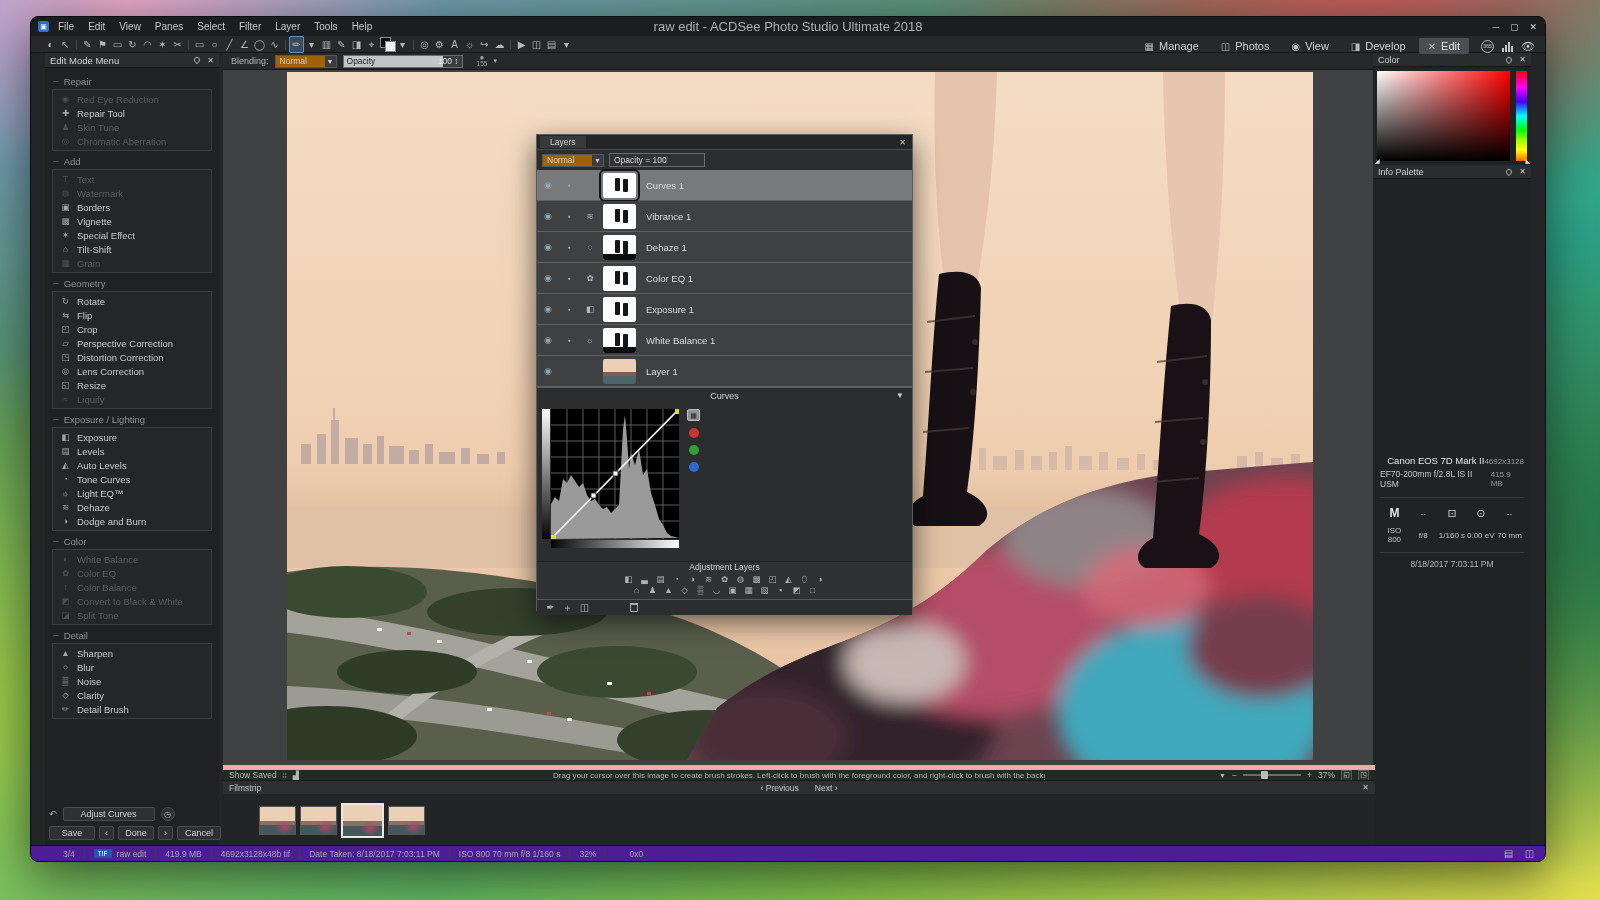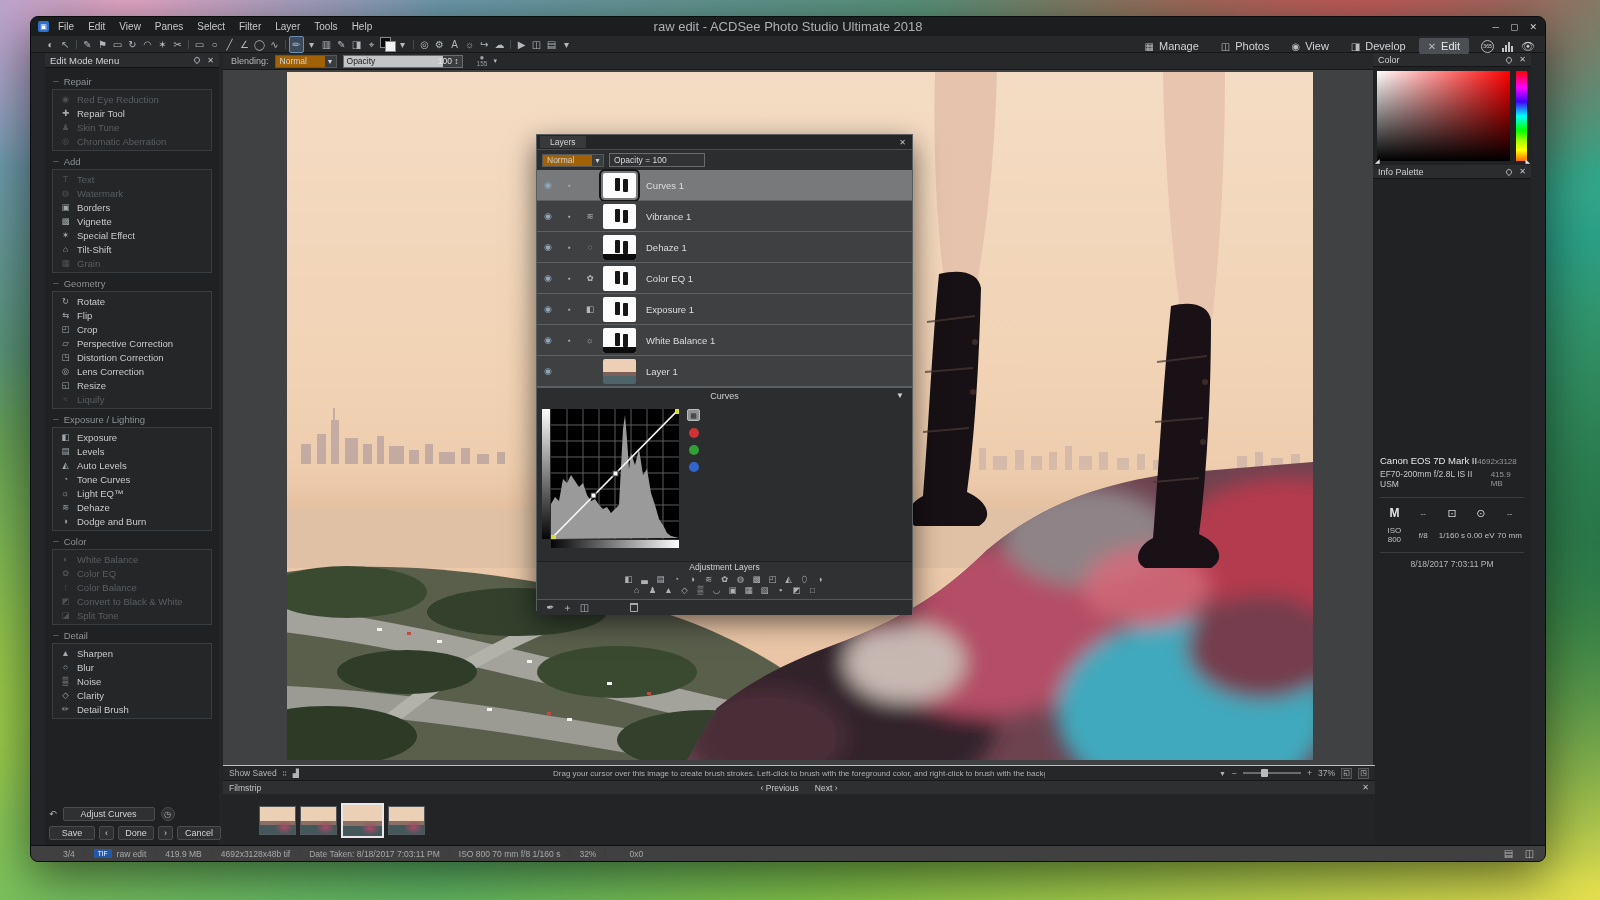--- a/index.html
+++ b/index.html
@@ -129,53 +129,53 @@
   .rp-head{height:14px;background:#2a2c2e;display:flex;align-items:center;padding:0 5px;border-bottom:1px solid #141516;}
   .rp-head .t{font-size:9px;color:#cfd1d3;flex:1;}
   .colorpick{position:relative;height:98px;padding:4px;}
   .svsq{position:absolute;left:4px;top:4px;width:133px;height:90px;
     background:linear-gradient(to top,#000,rgba(0,0,0,0)),linear-gradient(to right,#fff,#f00);}
   .huestrip{position:absolute;right:4px;top:4px;width:11px;height:90px;
     background:linear-gradient(to bottom,#ff0000,#ff00ff 18%,#4400ff 34%,#00ffff 50%,#00ff00 66%,#aaff00 78%,#ffff00 88%,#ff6a00 100%);}
   .tri-l{position:absolute;left:2px;bottom:1px;color:#e2e4e6;font-size:6px;}
   .tri-r{position:absolute;right:1px;bottom:1px;color:#e2e4e6;font-size:6px;}
   .caminfo{margin-top:276px;padding:0 7px;color:#c6c8ca;}
-  .cam-line{display:flex;justify-content:flex-start;align-items:baseline;margin-bottom:3px;}
+  .cam-line{display:flex;justify-content:flex-end;align-items:baseline;margin-bottom:3px;}
   .cam-name{font-size:9.5px;color:#e6e8ea;}
   .cam-dim{font-size:8px;color:#96989a;}
   .lens-name{font-size:8.5px;color:#c6c8ca;}
   .exif{display:grid;grid-template-columns:repeat(5,1fr);row-gap:6px;margin-top:8px;text-align:center;align-items:center;}
   .exif .big{font-size:12px;color:#e2e4e6;font-weight:bold;}
   .exif .mic{font-size:11px;color:#d2d4d6;}
   .exif .val{font-size:8px;color:#c0c2c4;line-height:9px;}
   .rp-div{border-top:1px solid #3a3d40;margin:8px 0 6px;}
   .cam-date{text-align:center;font-size:8.5px;color:#b6b8ba;}
 
   
   .canvas-bar{position:absolute;left:192px;top:748px;width:1152px;height:15px;background:#252729;display:flex;align-items:center;
-    border-top:1px solid #fca5a5;font-size:8.5px;color:#b3b5b7;padding:0 6px;}
+    border-top:5px solid #fca5a5;font-size:8.5px;color:#b3b5b7;padding:0 6px;}
   .cb-left{display:flex;align-items:center;gap:6px;}
   .cb-hint{position:absolute;left:330px;right:330px;text-align:center;font-size:8px;color:#aeb0b2;
     white-space:nowrap;overflow:hidden;}
   .cb-right{margin-left:auto;display:flex;align-items:center;gap:6px;}
   .ztrack{width:58px;height:2px;background:#6a6d70;position:relative;}
   .zhandle{position:absolute;left:18px;top:-3px;width:7px;height:8px;background:#b9bbbd;border-radius:1px;}
   .zbtn{width:11px;height:11px;border:1px solid #55585b;background:#303234;color:#c3c5c7;font-size:7px;
     display:flex;align-items:center;justify-content:center;}
 
   .fstrip-bar{position:absolute;left:192px;top:763px;width:1152px;height:14px;background:#2d2f31;display:flex;align-items:center;
     padding:0 6px;font-size:8.5px;color:#c3c5c7;border-top:1px solid #17181a;}
   .fs-center{position:absolute;left:0;right:0;display:flex;justify-content:center;gap:16px;font-size:8.5px;color:#c9cbcd;}
   .fstrip{position:absolute;left:192px;top:777px;width:1152px;height:53px;background:#222426;display:flex;align-items:center;padding-left:36px;}
   .thumb{width:37px;height:29px;border:1px solid #55585b;margin-right:4px;flex:none;
     background:radial-gradient(14px 10px at 70% 75%,#a84a66 0%,rgba(168,74,102,0) 70%),
       linear-gradient(to bottom,#ecd0b6 0 52%,#8a6f64 52% 68%,#44585c 68% 100%);}
   .thumb.sel{width:43px;height:35px;border:2px solid #e8e8e8;}
 
-  .statusbar{position:absolute;left:0;right:0;bottom:0;height:16px;background:#404040;border-top:1px solid #0e0f10;
+  .statusbar{position:absolute;left:0;right:0;bottom:0;height:16px;background:#4c1d95;border-top:1px solid #0e0f10;
     display:flex;align-items:center;font-size:8.5px;color:#a6a8aa;padding:0 8px;gap:0;}
   .stseg{padding:0 9px;border-right:1px solid #3a3d40;display:flex;align-items:center;gap:5px;white-space:nowrap;}
   .stseg:first-child{padding-left:24px;}
   .stbadge{background:#2458a6;color:#fff;font-size:6.5px;padding:1px 4px;border-radius:1px;}
   .st-right{margin-left:auto;display:flex;gap:6px;font-size:9px;color:#b3b5b7;}
 </style>
 </head>
 <body>
 
 <div id="desktop">

